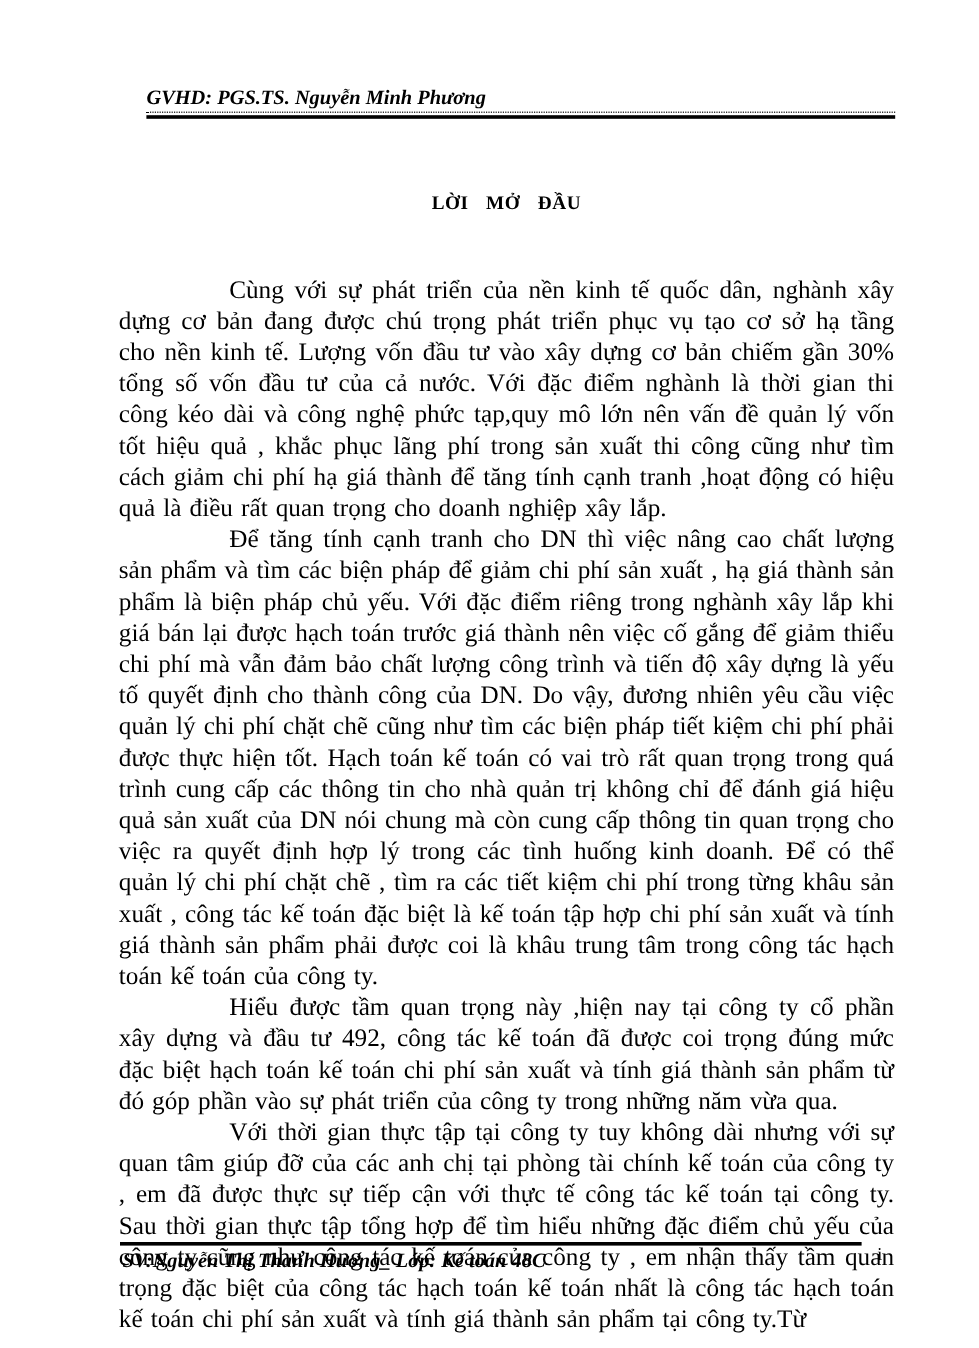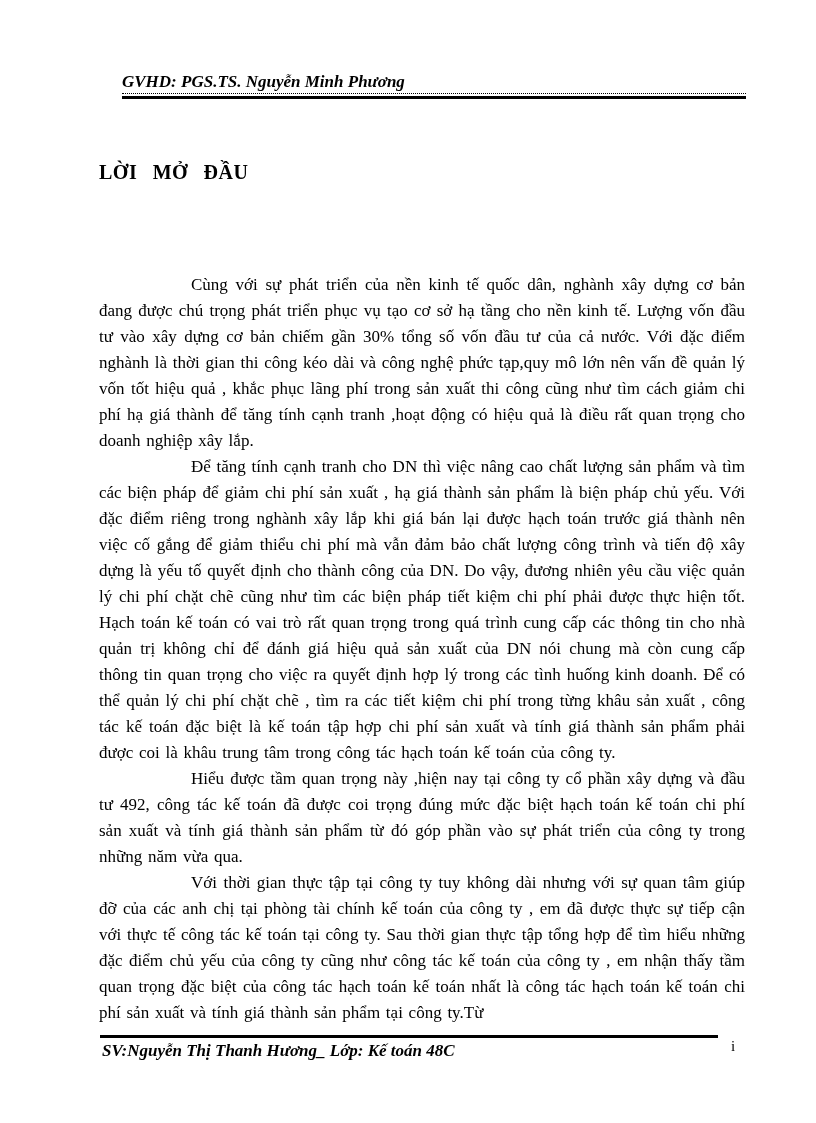--- a/index.html
+++ b/index.html
@@ -36,34 +36,34 @@
   .header-thick-rule {
     margin-top: 2px;
     height: 3px;
     background: #000000;
   }
   .doc-title {
     position: absolute;
     top: 161px;
     left: 99px;
     right: 71px;
-    font-size: 20px;
+    text-align: center;
+    font-size: 16px;
     font-weight: bold;
     word-spacing: 10px;
     letter-spacing: 0.5px;
   }
   .doc-body {
     position: absolute;
     top: 228px;
     left: 99px;
     right: 71px;
-    font-size: 17px;
+    font-size: 21px;
     line-height: 26px;
     text-align: justify;
-    margin-top: 44px;
   }
   .doc-body p {
     margin: 0;
     text-indent: 92px;
     word-spacing: 1.5px;
   }
   .footer-rule {
     position: absolute;
     top: 1035px;
     left: 100px;

